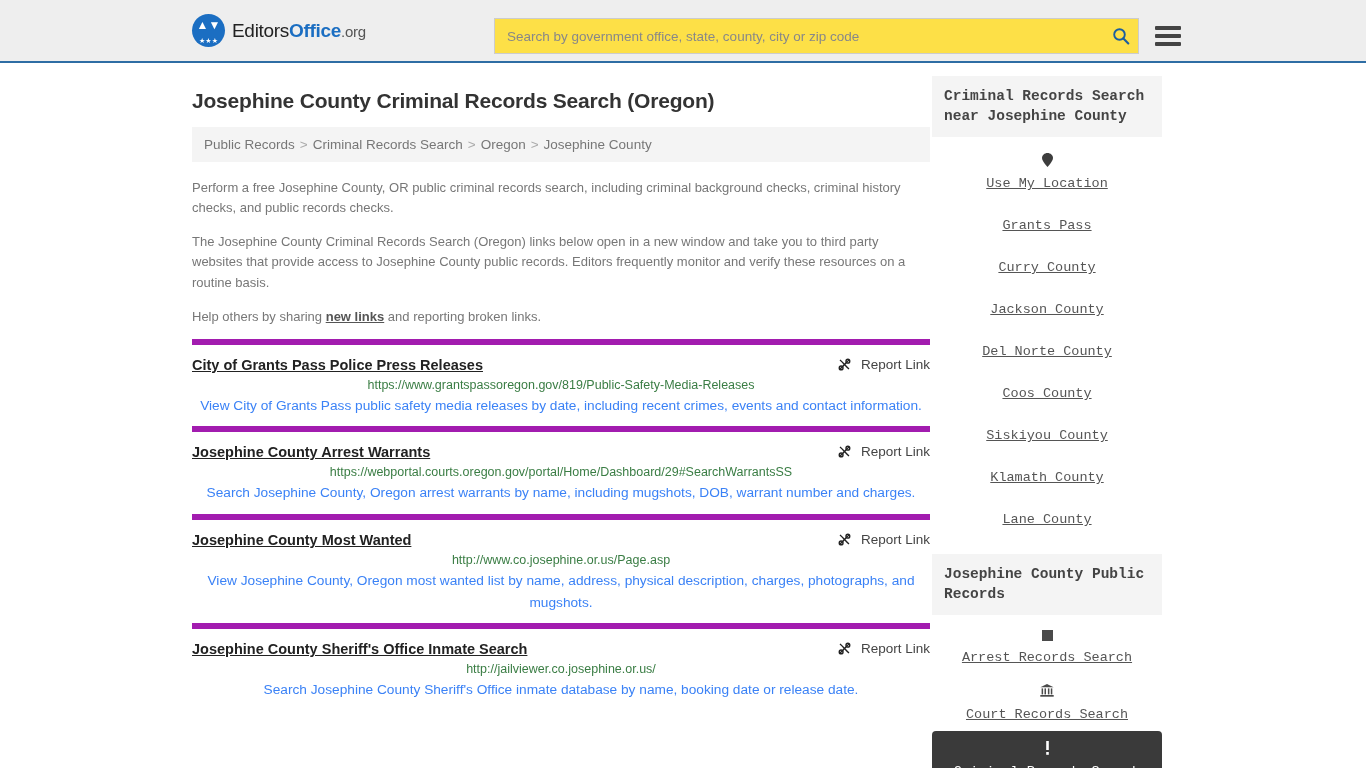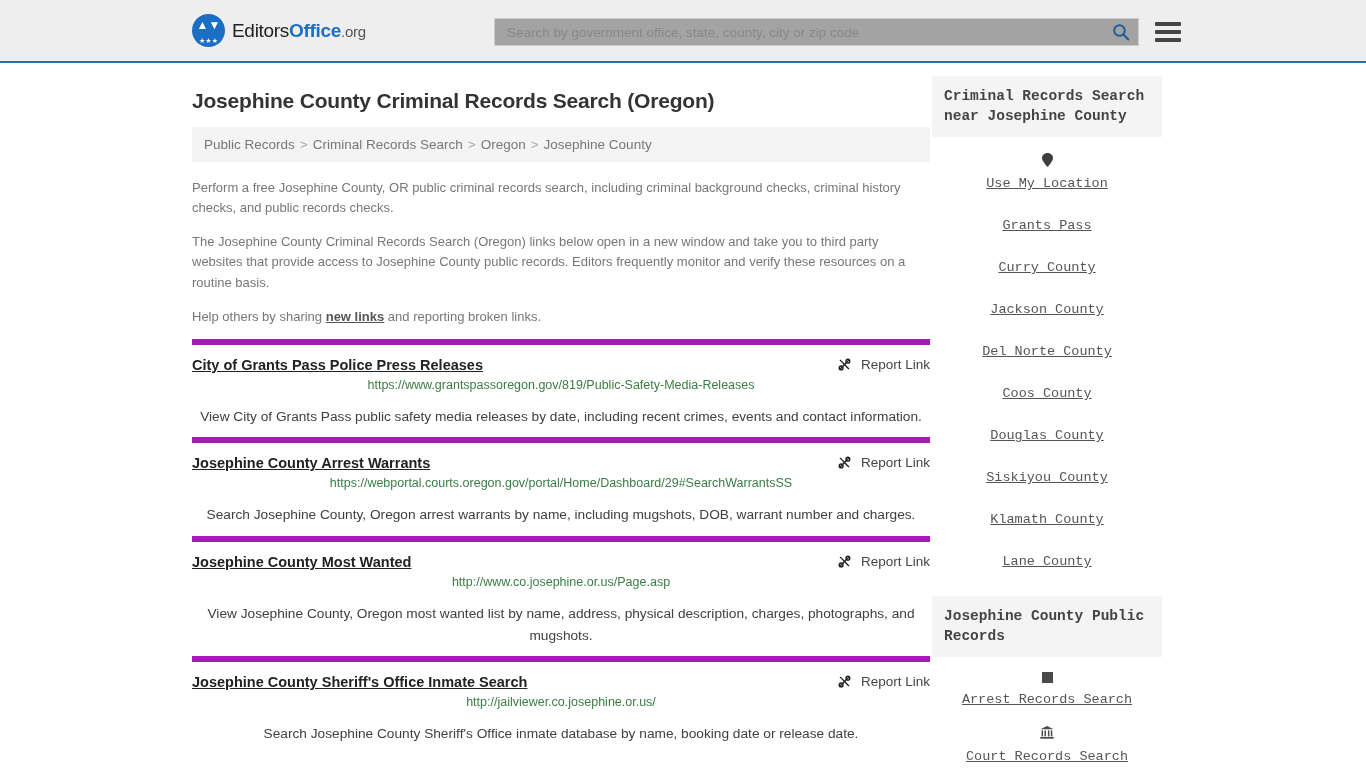--- a/index.html
+++ b/index.html
@@ -66,22 +66,22 @@
 
   .search-area {
     position: absolute;
     left: 494px;
     top: 18px;
     display: flex;
     align-items: center;
   }
   .search-box {
     width: 645px;
-    height: 28px;
-    background: #a3a3a3;
+    height: 36px;
+    background: #fde047;
     border: 1px solid #cccccc;
     display: flex;
     align-items: center;
     padding: 0 6px 0 10px;
   }
   .search-box input {
     flex: 1;
     border: none;
     outline: none;
     font-family: "Liberation Sans", sans-serif;
@@ -189,22 +189,22 @@
   .broken-icon { display: block; }
   .result-url {
     font-size: 12.5px;
     color: #3a7d44;
     margin-top: 5px;
     word-break: break-all;
   }
   .result-desc {
     font-size: 13.7px;
     line-height: 1.58;
-    color: #404040;
-    margin-top: 14px;
+    color: #3b82f6;
+    margin-top: 3px;
   }
 
   
   .card { margin-bottom: 18px; }
   .card-head {
     background: #f4f4f4;
     padding: 11px 12px;
     font-size: 14.5px;
     font-weight: bold;
     color: #444444;
@@ -397,24 +397,20 @@
         <div class="card-item">
           <span class="ci-icon no-icon"></span>
           <span class="label">Del Norte County</span>
         </div>
 
         <div class="card-item">
           <span class="ci-icon no-icon"></span>
           <span class="label">Coos County</span>
         </div>
 
-        <div class="card-item">
-          <span class="ci-icon no-icon"></span>
-          <span class="label">Douglas County</span>
-        </div>
 
         <div class="card-item">
           <span class="ci-icon no-icon"></span>
           <span class="label">Siskiyou County</span>
         </div>
 
         <div class="card-item">
           <span class="ci-icon no-icon"></span>
           <span class="label">Klamath County</span>
         </div>

